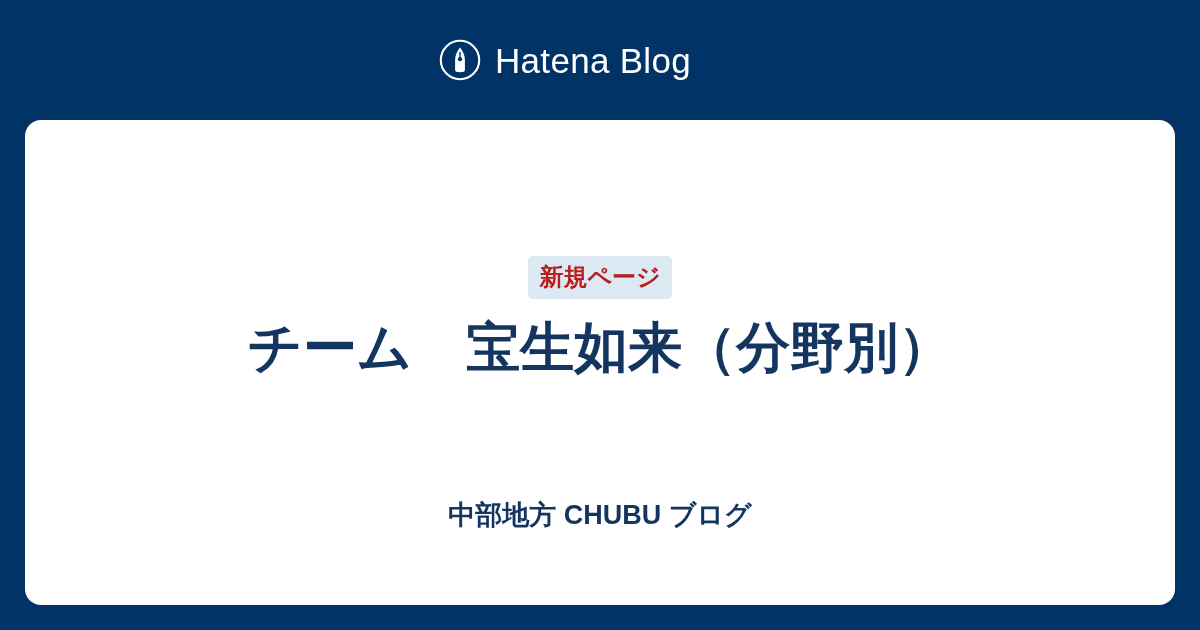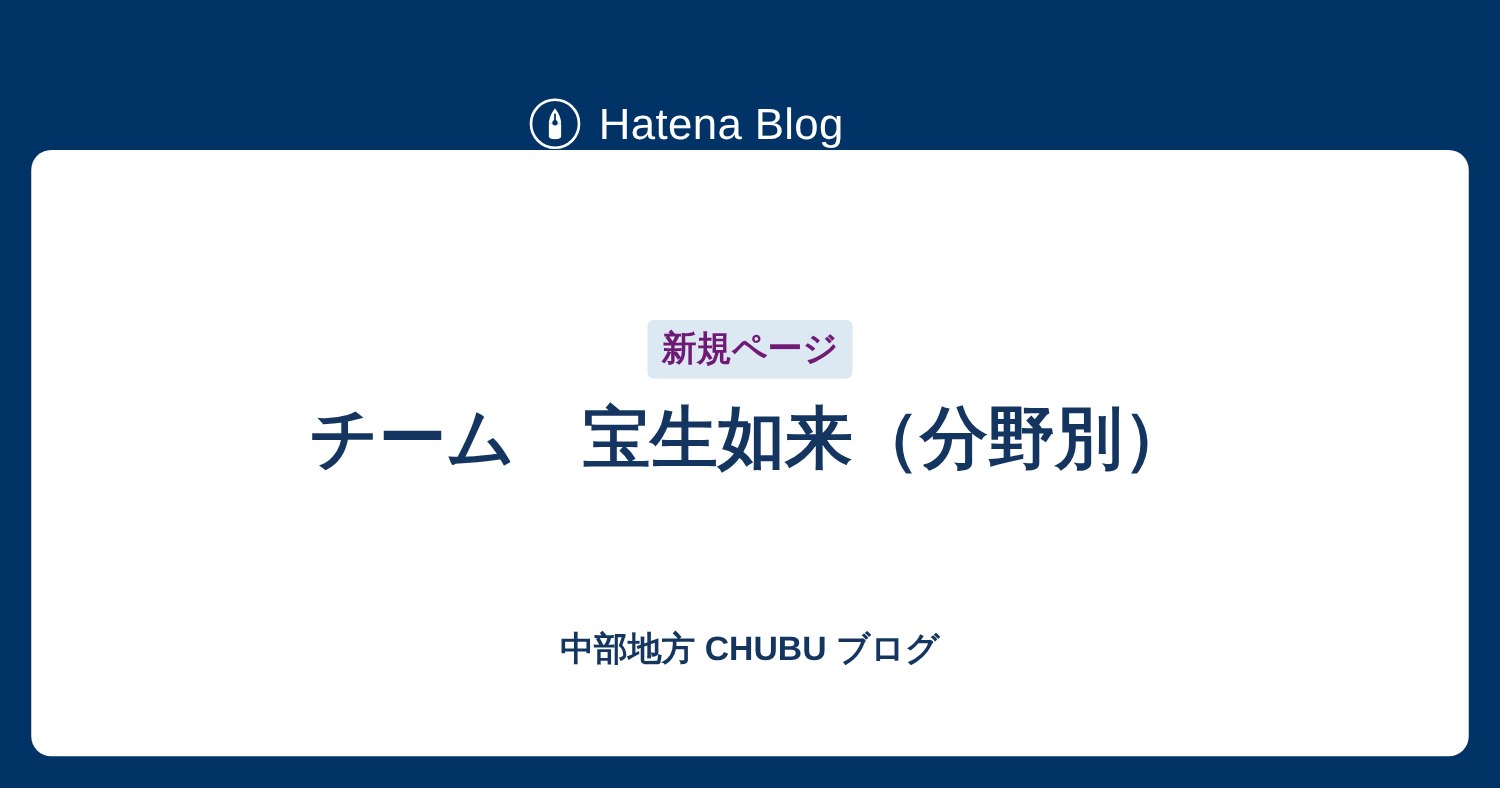--- a/index.html
+++ b/index.html
@@ -17,25 +17,25 @@
     position: relative;
     width: 1200px;
     height: 630px;
     box-sizing: border-box;
   }
 
   
   .site-header {
     position: absolute;
     top: 0;
-    left: 0;
+    left: 16px;
     width: 1098px;
     height: 120px;
     display: flex;
-    align-items: flex-end;
+    align-items: center;
     justify-content: center;
   }
   .brand {
     display: flex;
     align-items: center;
     gap: 14px;
   }
   .brand-logo {
     width: 42px;
     height: 42px;
@@ -78,22 +78,22 @@
   
   .tag-list {
     display: flex;
     flex-direction: row;
     align-items: center;
     gap: 15px;
     margin-bottom: 15px;
   }
   .tag {
     background: #dce9f3;
-    color: #701a75;
-    font-size: 28px;
+    color: #b91c1c;
+    font-size: 24px;
     font-weight: bold;
     line-height: 1;
     padding: 9px 11px 10px 11px;
     border-radius: 5px;
     white-space: nowrap;
   }
 
   
   .entry-title {
     color: #13355f;

